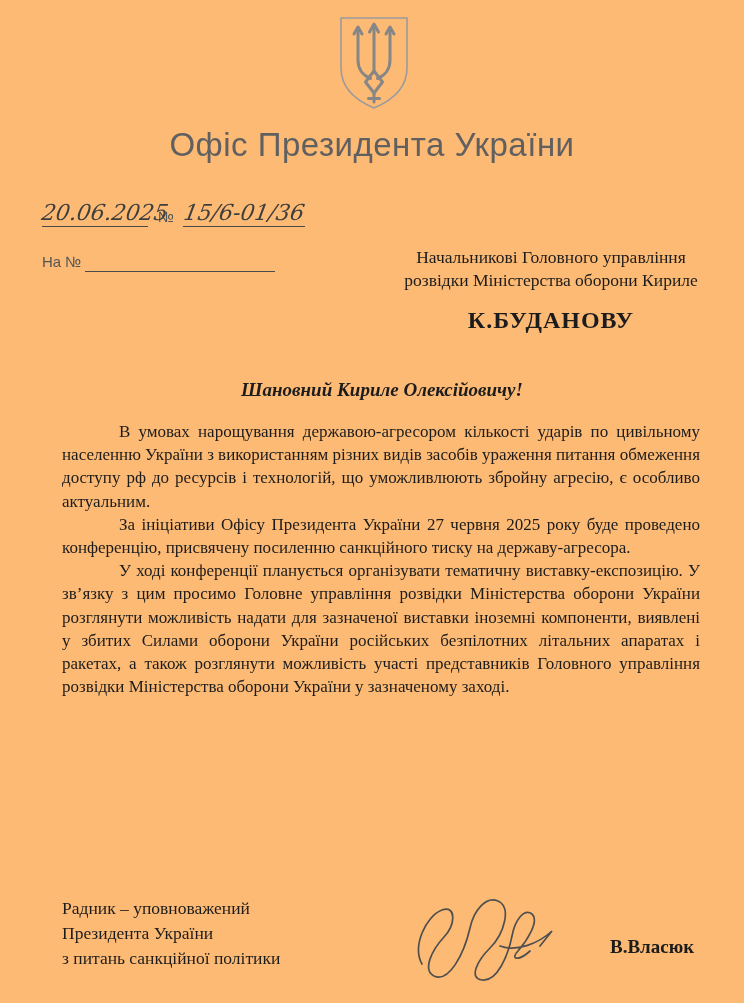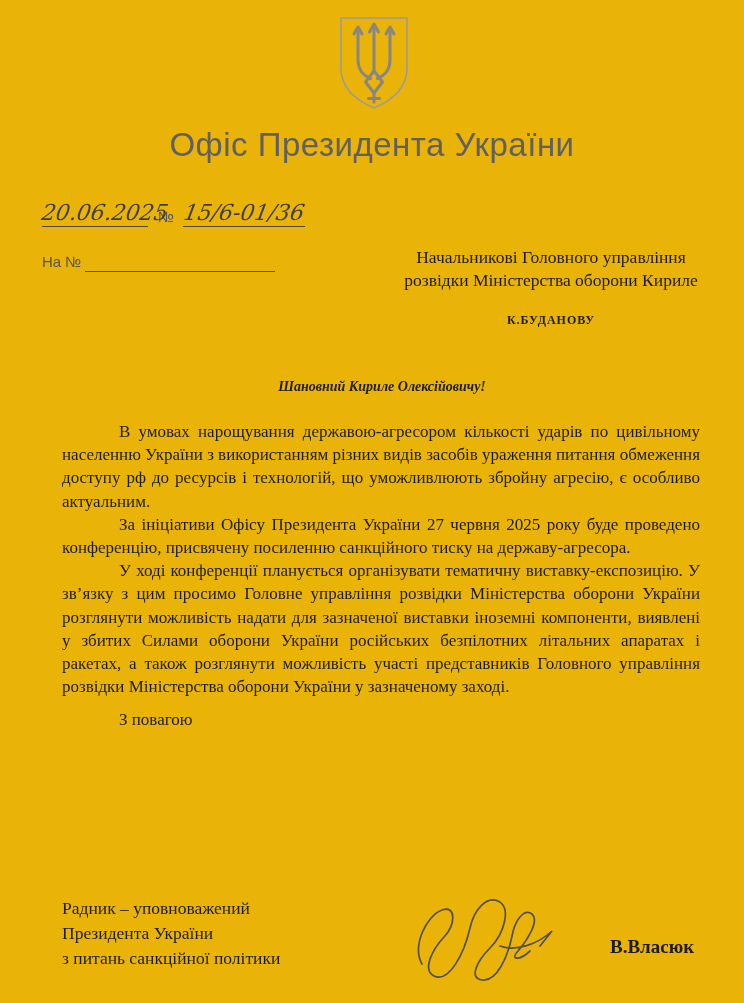--- a/index.html
+++ b/index.html
@@ -2,21 +2,21 @@
 <html><head>
 <meta charset="utf-8">
 <style>
   * { box-sizing: border-box; margin: 0; padding: 0; }
   html, body { background: #e8e8e8; }
   .page {
     position: relative;
     width: 744px;
     height: 1003px;
     margin: 0 auto;
-    background: #eab308;
+    background: #fdba74;
     font-family: "Liberation Serif", serif;
     color: #1c1c1c;
     overflow: hidden;
   }
 
   
   .emblem {
     position: absolute;
     left: 334px; top: 15px;
     width: 80px; height: 96px;
@@ -76,33 +76,33 @@
     position: absolute;
     left: 390px; top: 246px;
     width: 322px;
     text-align: center;
     font-size: 17.5px;
     line-height: 23px;
   }
   .addressee-name {
     margin-top: 17px;
     font-weight: bold;
-    font-size: 12px;
+    font-size: 24px;
     letter-spacing: 1px;
   }
 
   
   .salutation {
     position: absolute;
     left: 72px; top: 379px;
     width: 620px;
     text-align: center;
     font-weight: bold;
     font-style: italic;
-    font-size: 14px;
+    font-size: 19px;
   }
 
   
   .body-text {
     position: absolute;
     left: 62px; top: 420px;
     width: 638px;
     font-size: 17px;
     line-height: 23.2px;
     text-align: justify;
@@ -164,21 +164,20 @@
     <div>розвідки Міністерства оборони Кириле</div>
     <div class="addressee-name">К.БУДАНОВУ</div>
   </div>
 
   <div class="salutation">Шановний Кириле Олексійовичу!</div>
 
   <div class="body-text">
     <p>В умовах нарощування державою-агресором кількості ударів по цивільному населенню України з використанням різних видів засобів ураження питання обмеження доступу рф до ресурсів і технологій, що уможливлюють збройну агресію, є особливо актуальним.</p>
     <p>За ініціативи Офісу Президента України 27 червня 2025 року буде проведено конференцію, присвячену посиленню санкційного тиску на державу-агресора.</p>
     <p>У ході конференції планується організувати тематичну виставку-експозицію. У зв’язку з цим просимо Головне управління розвідки Міністерства оборони України розглянути можливість надати для зазначеної виставки іноземні компоненти, виявлені у збитих Силами оборони України російських безпілотних літальних апаратах і ракетах, а також розглянути можливість участі представників Головного управління розвідки Міністерства оборони України у зазначеному заході.</p>
-    <p class="closing">З повагою</p>
   </div>
 
   <div class="signer-position">
     <div>Радник – уповноважений</div>
     <div>Президента України</div>
     <div>з питань санкційної політики</div>
   </div>
 
   <svg class="signature-scribble" viewBox="0 0 156 108" xmlns="http://www.w3.org/2000/svg">
     <path d="M16,80 C6,62 20,32 36,26 C50,21 50,40 38,53 C26,66 16,86 28,92

